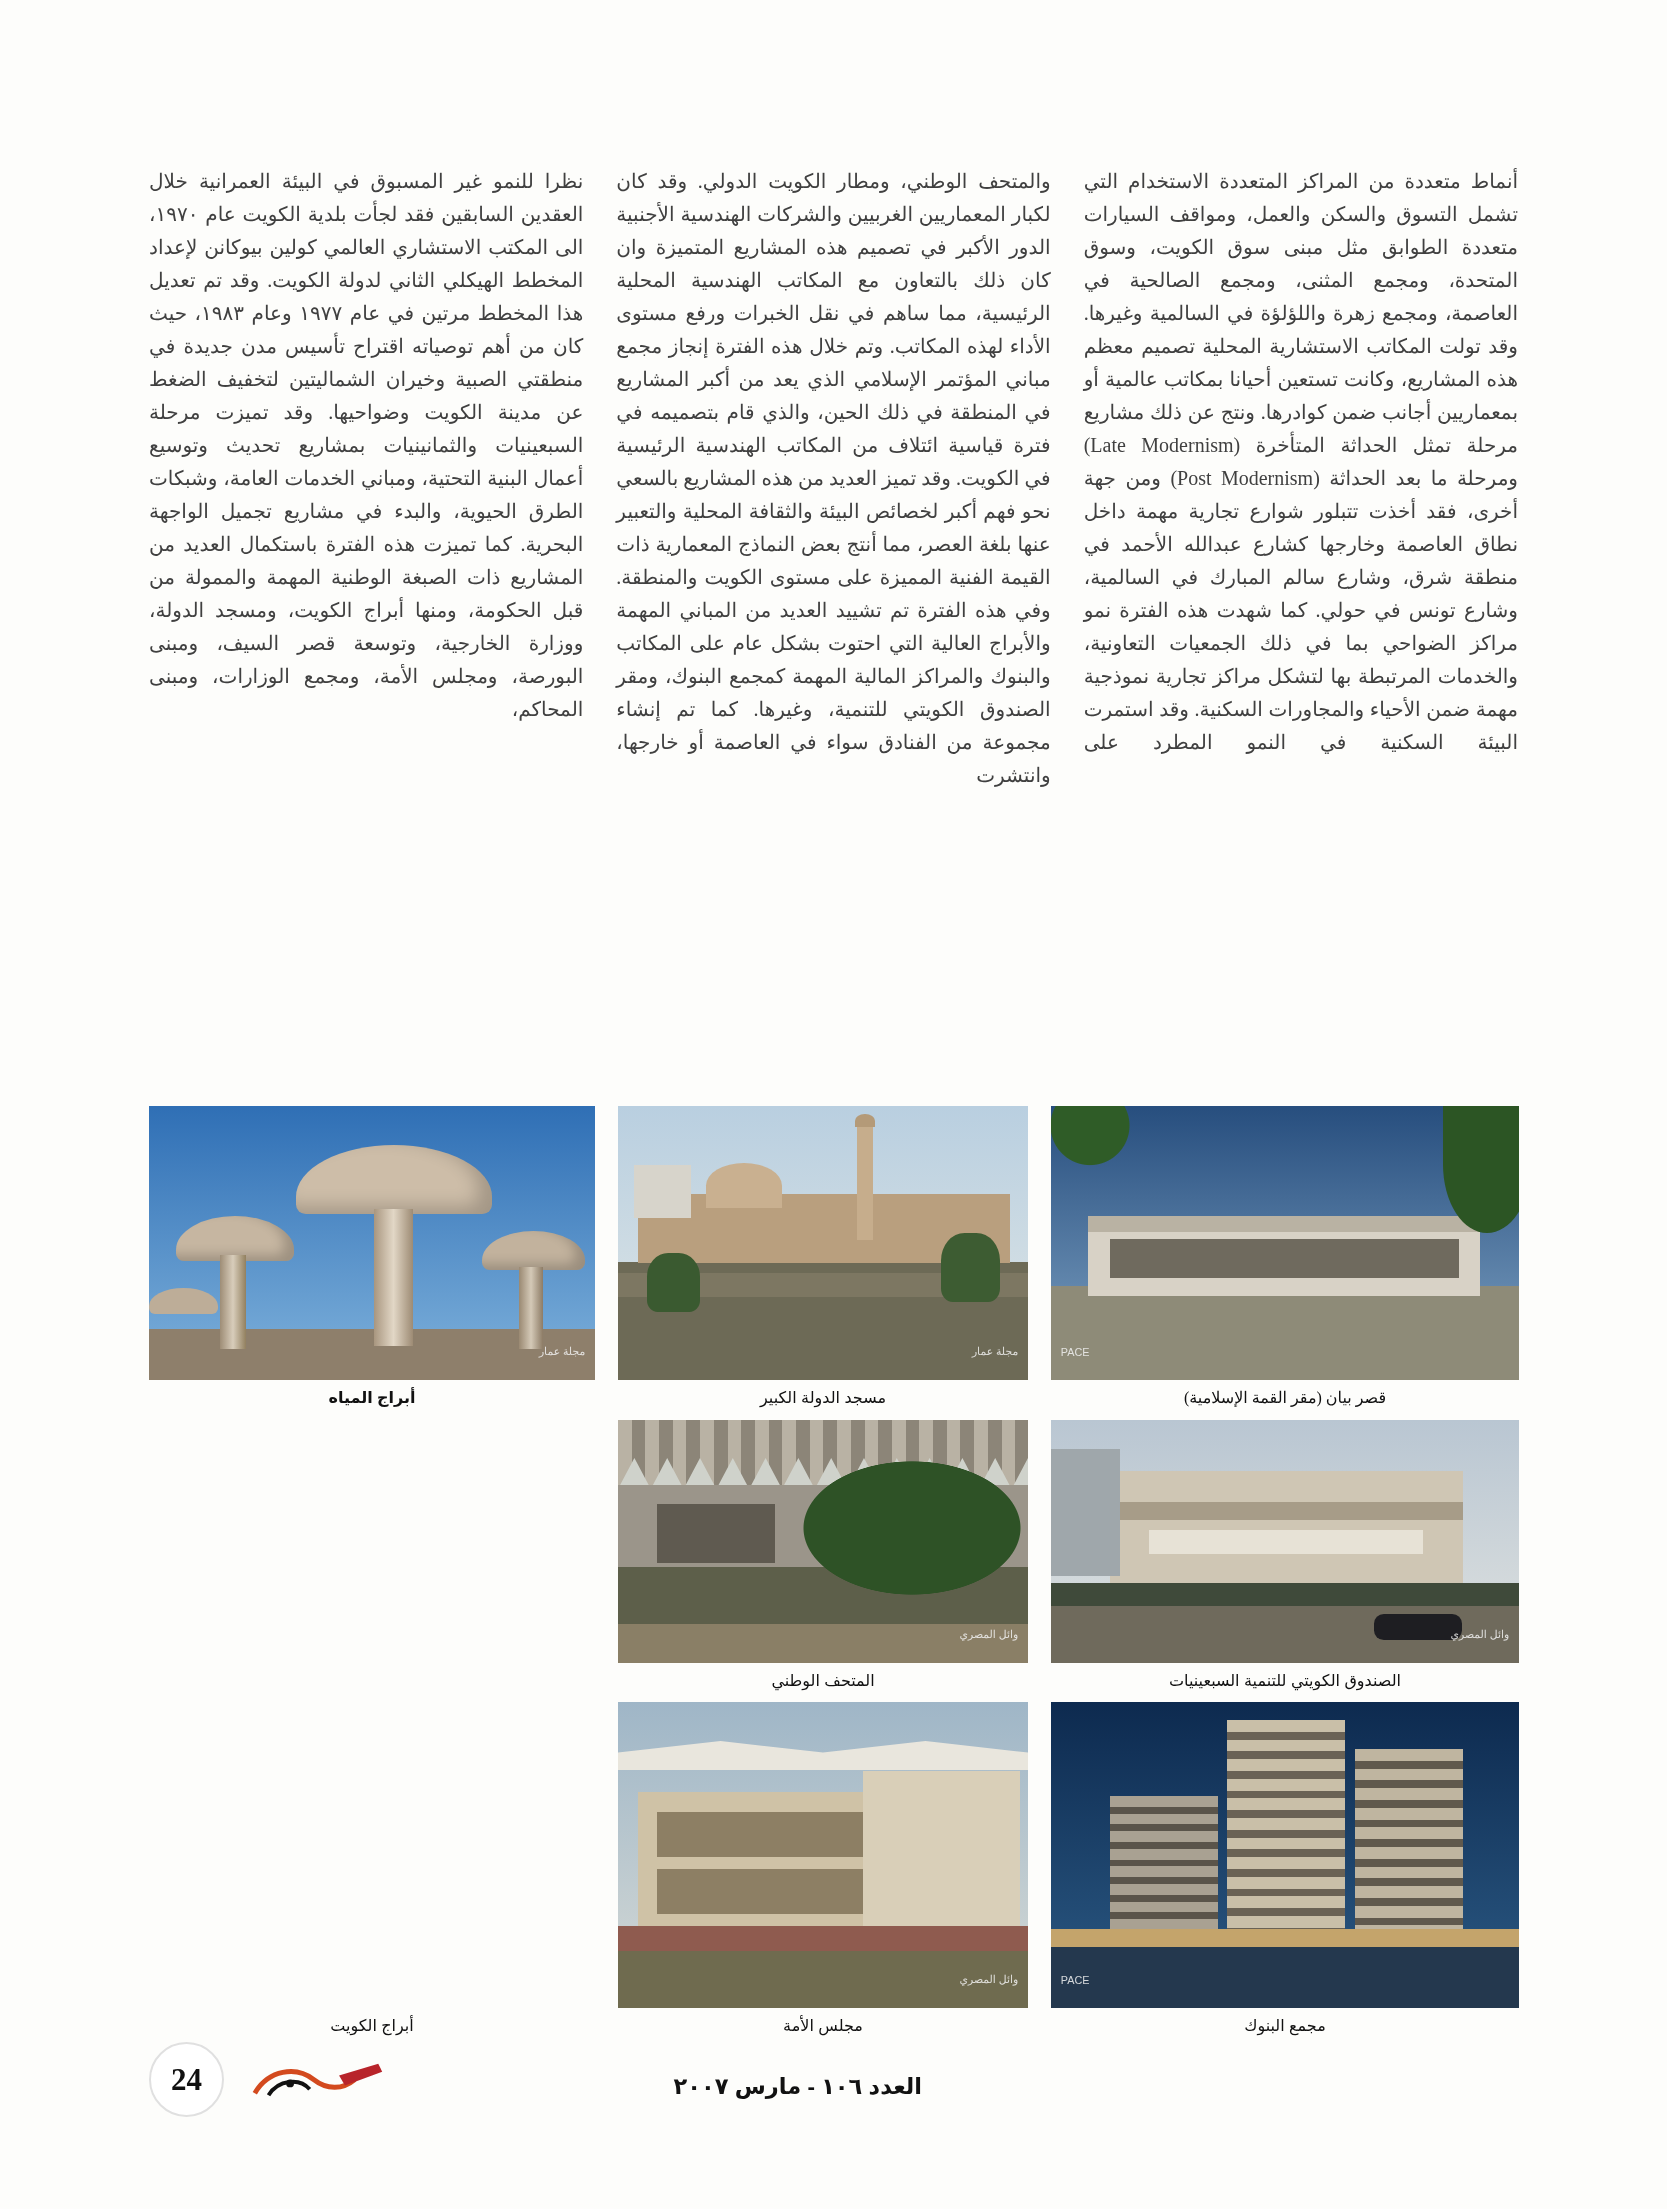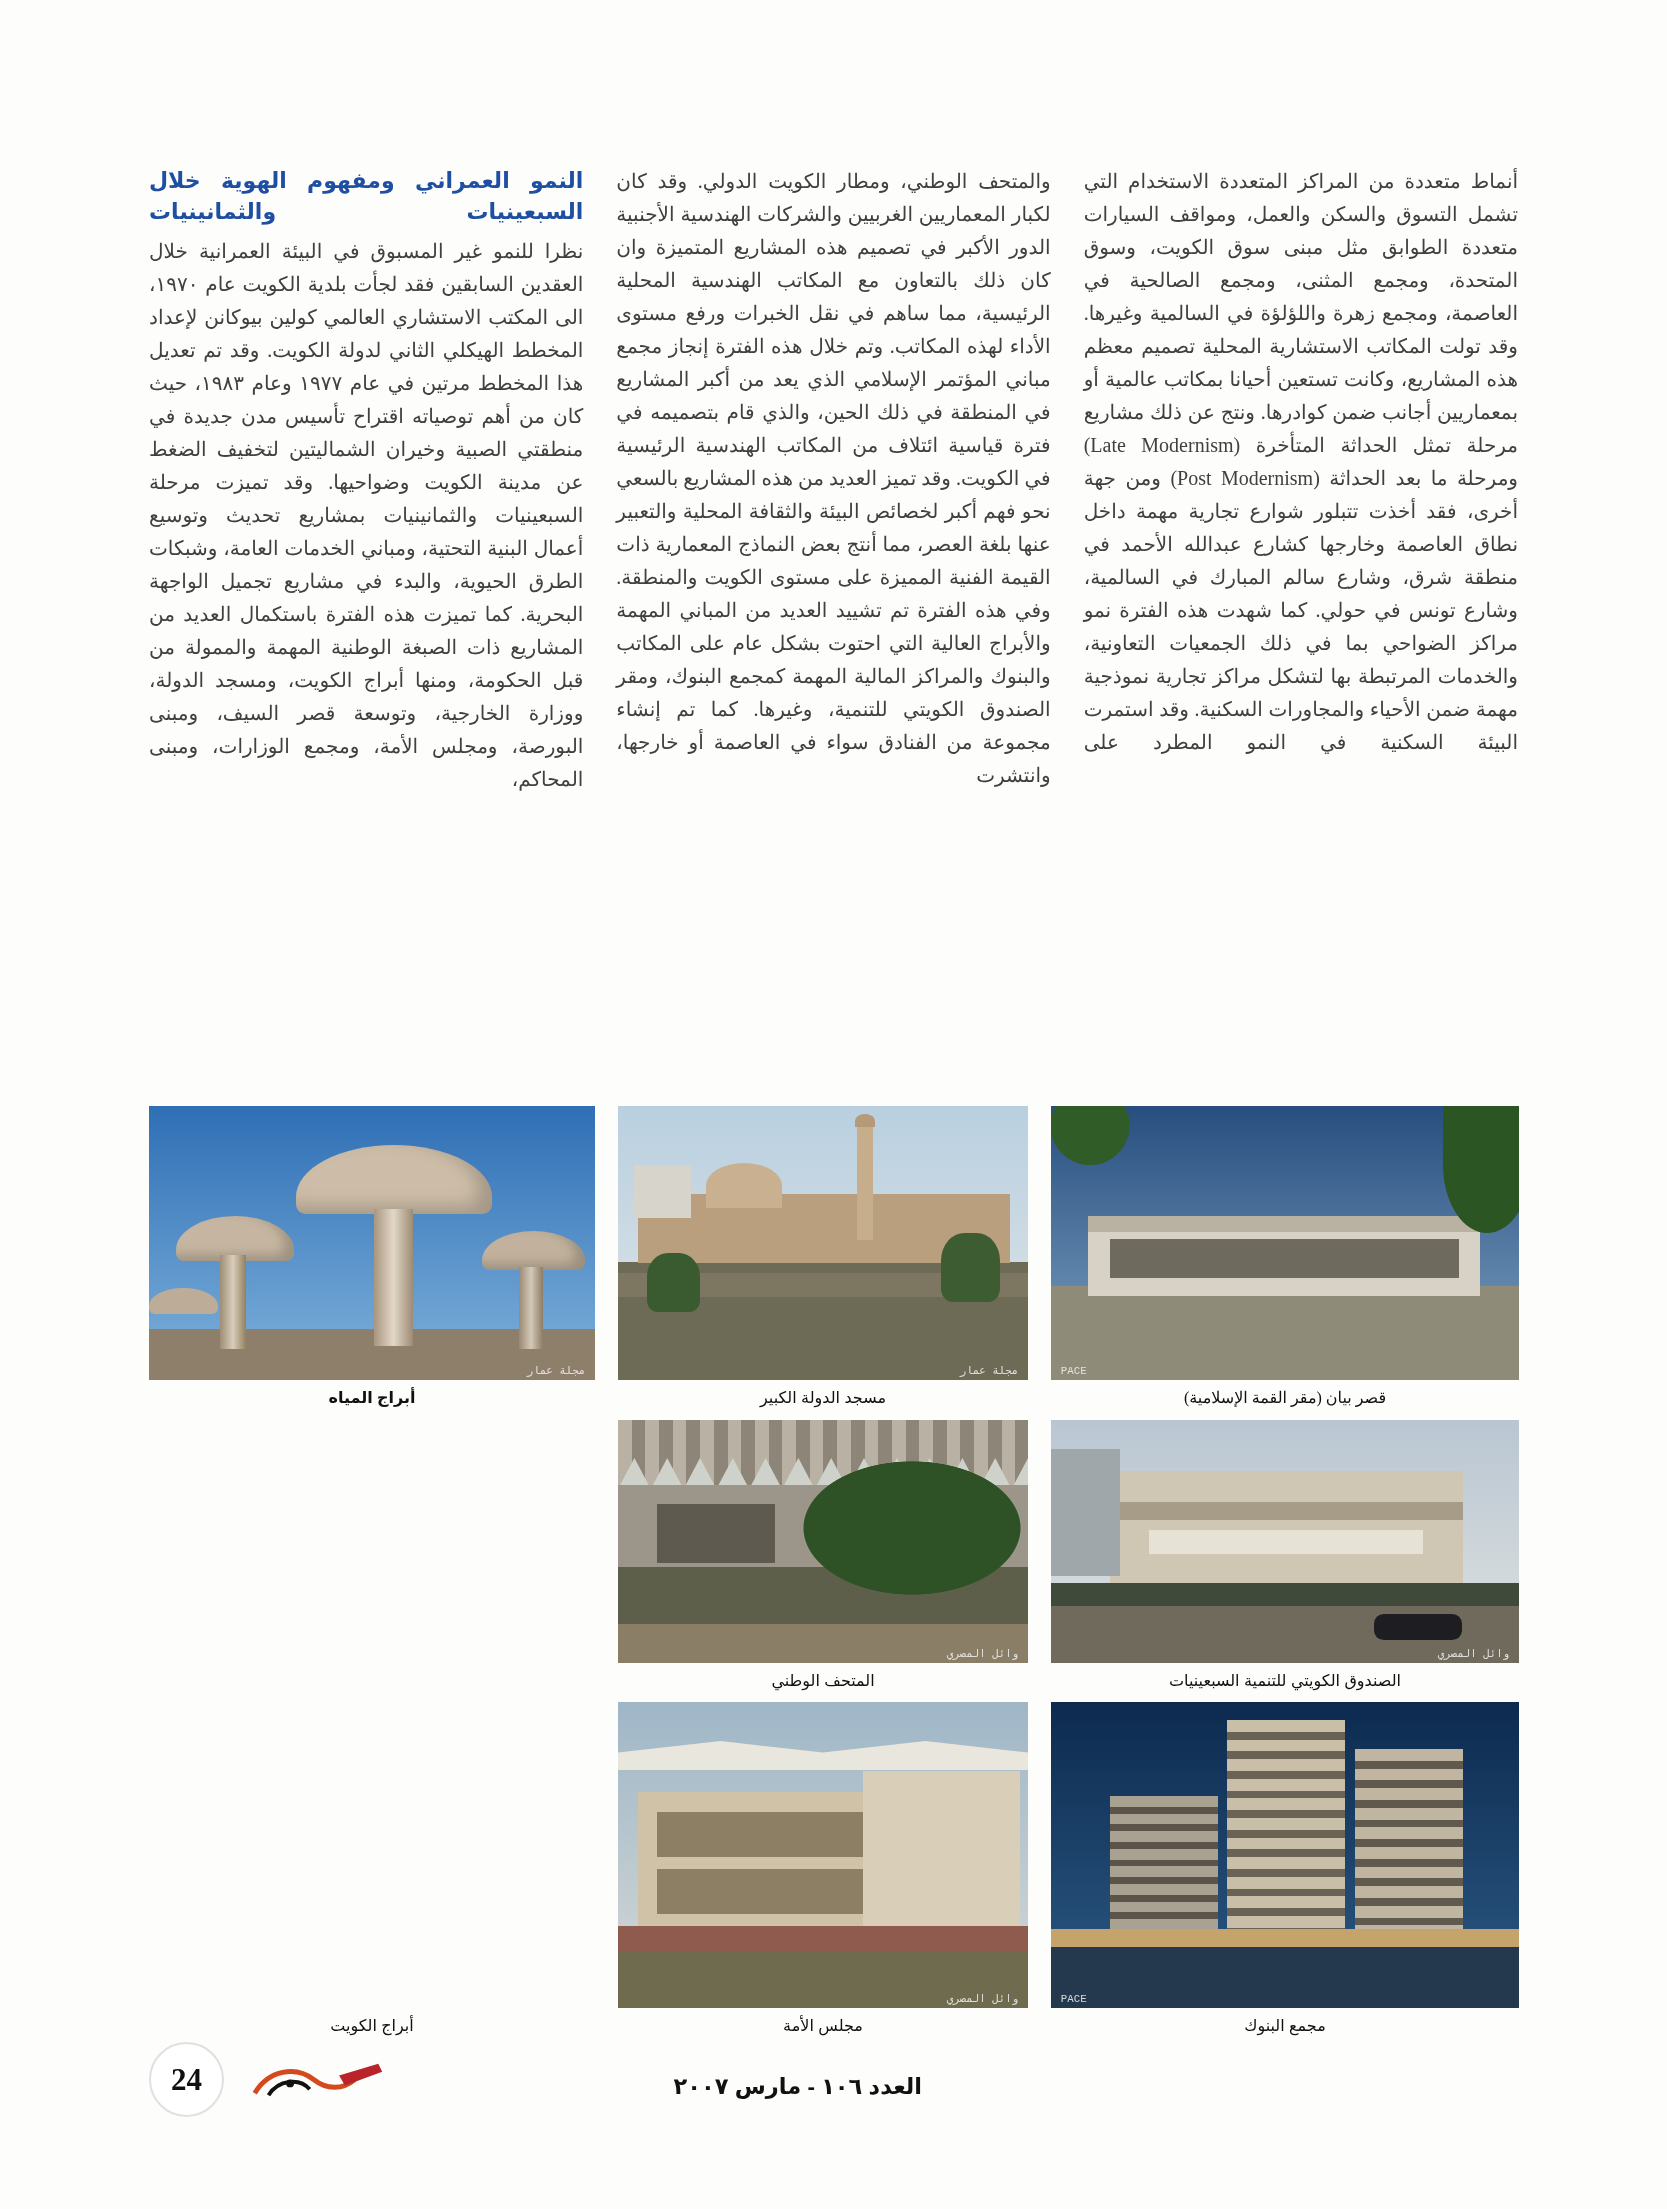--- a/index.html
+++ b/index.html
@@ -78,24 +78,24 @@
   .cap {
     position: absolute;
     font-family: "Liberation Sans", "DejaVu Sans", sans-serif;
     font-size: 16px;
     color: #111;
     text-align: center;
     white-space: nowrap;
   }
   .credit {
     position: absolute;
-    bottom: 3px;
+    bottom: 22px;
     font-size: 10.8px;
     color: #f2f2f2;
-    font-family: Liberation Mono, monospace;
+    font-family: Liberation Sans, sans-serif;
     opacity: .85;
   }
   .credit.r { right: 9.8px; }
   .credit.l { left: 9.8px; }
 
   
   .footer {
     position: absolute;
     bottom: 84px;
     left: 0;
@@ -150,21 +150,20 @@
 
     <div class="col">
       <p>أنماط متعددة من المراكز المتعددة الاستخدام التي تشمل التسوق والسكن والعمل، ومواقف السيارات متعددة الطوابق مثل مبنى سوق الكويت، وسوق المتحدة، ومجمع المثنى، ومجمع الصالحية في العاصمة، ومجمع زهرة واللؤلؤة في السالمية وغيرها. وقد تولت المكاتب الاستشارية المحلية تصميم معظم هذه المشاريع، وكانت تستعين أحيانا بمكاتب عالمية أو بمعماريين أجانب ضمن كوادرها. ونتج عن ذلك مشاريع مرحلة تمثل الحداثة المتأخرة (Late Modernism) ومرحلة ما بعد الحداثة (Post Modernism) ومن جهة أخرى، فقد أخذت تتبلور شوارع تجارية مهمة داخل نطاق العاصمة وخارجها كشارع عبدالله الأحمد في منطقة شرق، وشارع سالم المبارك في السالمية، وشارع تونس في حولي. كما شهدت هذه الفترة نمو مراكز الضواحي بما في ذلك الجمعيات التعاونية، والخدمات المرتبطة بها لتشكل مراكز تجارية نموذجية مهمة ضمن الأحياء والمجاورات السكنية. وقد استمرت البيئة السكنية في النمو المطرد على</p>
     </div>
 
     <div class="col">
       <p>والمتحف الوطني، ومطار الكويت الدولي. وقد كان لكبار المعماريين الغربيين والشركات الهندسية الأجنبية الدور الأكبر في تصميم هذه المشاريع المتميزة وان كان ذلك بالتعاون مع المكاتب الهندسية المحلية الرئيسية، مما ساهم في نقل الخبرات ورفع مستوى الأداء لهذه المكاتب. وتم خلال هذه الفترة إنجاز مجمع مباني المؤتمر الإسلامي الذي يعد من أكبر المشاريع في المنطقة في ذلك الحين، والذي قام بتصميمه في فترة قياسية ائتلاف من المكاتب الهندسية الرئيسية في الكويت. وقد تميز العديد من هذه المشاريع بالسعي نحو فهم أكبر لخصائص البيئة والثقافة المحلية والتعبير عنها بلغة العصر، مما أنتج بعض النماذج المعمارية ذات القيمة الفنية المميزة على مستوى الكويت والمنطقة. وفي هذه الفترة تم تشييد العديد من المباني المهمة والأبراج العالية التي احتوت بشكل عام على المكاتب والبنوك والمراكز المالية المهمة كمجمع البنوك، ومقر الصندوق الكويتي للتنمية، وغيرها. كما تم إنشاء مجموعة من الفنادق سواء في العاصمة أو خارجها، وانتشرت</p>
     </div>
 
     <div class="col">
-      <div class="section-title">النمو العمراني ومفهوم الهوية خلال السبعينيات والثمانينيات</div>
       <p>نظرا للنمو غير المسبوق في البيئة العمرانية خلال العقدين السابقين فقد لجأت بلدية الكويت عام ١٩٧٠، الى المكتب الاستشاري العالمي كولين بيوكانن لإعداد المخطط الهيكلي الثاني لدولة الكويت. وقد تم تعديل هذا المخطط مرتين في عام ١٩٧٧ وعام ١٩٨٣، حيث كان من أهم توصياته اقتراح تأسيس مدن جديدة في منطقتي الصبية وخيران الشماليتين لتخفيف الضغط عن مدينة الكويت وضواحيها. وقد تميزت مرحلة السبعينيات والثمانينيات بمشاريع تحديث وتوسيع أعمال البنية التحتية، ومباني الخدمات العامة، وشبكات الطرق الحيوية، والبدء في مشاريع تجميل الواجهة البحرية. كما تميزت هذه الفترة باستكمال العديد من المشاريع ذات الصبغة الوطنية المهمة والممولة من قبل الحكومة، ومنها أبراج الكويت، ومسجد الدولة، ووزارة الخارجية، وتوسعة قصر السيف، ومبنى البورصة، ومجلس الأمة، ومجمع الوزارات، ومبنى المحاكم،</p>
     </div>
   </div>
 
   <div class="gallery">
 
     <div class="photo" style="left:0; top:0; width:446px; height:274px;">
       <div class="inner sky-blue"></div>
       <div class="inner" style="top:auto;bottom:0;height:51px;background:#8e7f6b;"></div>
 

